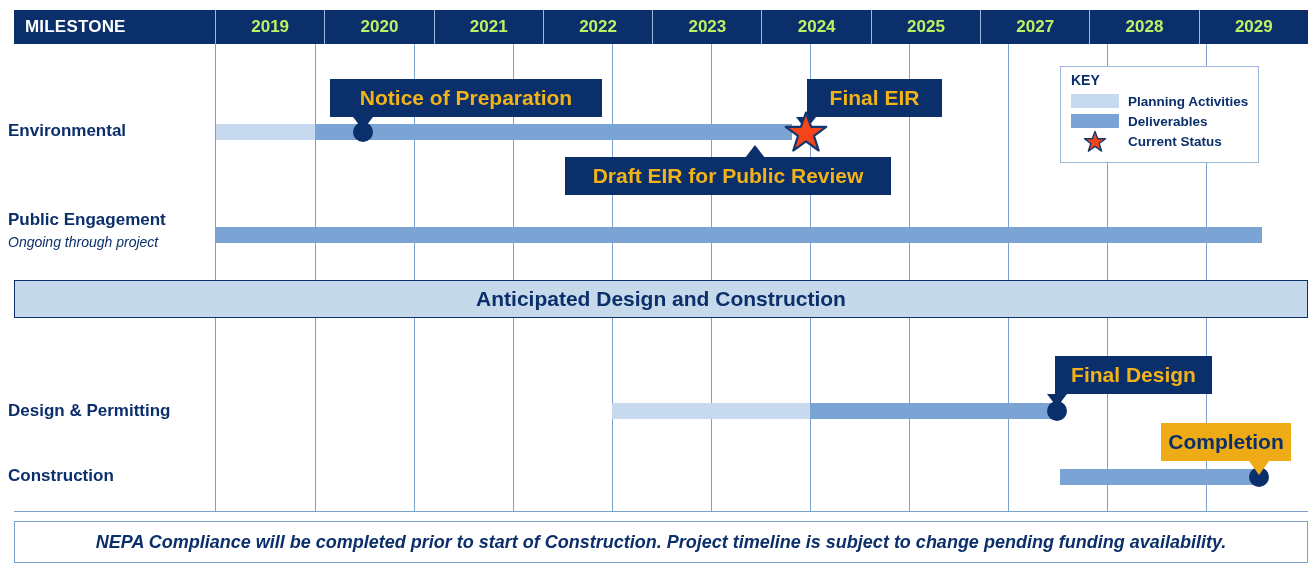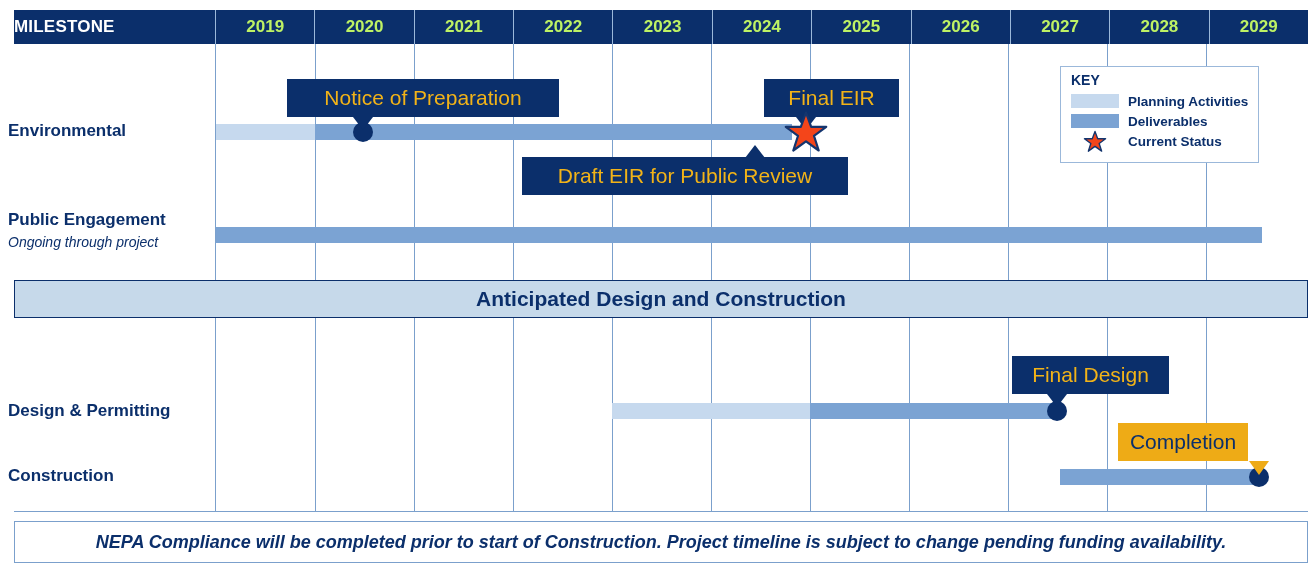--- a/index.html
+++ b/index.html
@@ -36,20 +36,21 @@
   }
   .header-milestone {
     width: 202px;
     flex: 0 0 202px;
     color: #ffffff;
     font-weight: bold;
     font-size: 17px;
     letter-spacing: 0.2px;
     display: flex;
     align-items: center;
+    padding-left: 11px;
     box-sizing: border-box;
     border-right: 1px solid #9bb8da;
   }
   .header-year {
     flex: 1 1 0;
     color: #bef264;
     font-weight: bold;
     font-size: 17px;
     display: flex;
     align-items: center;
@@ -112,23 +113,24 @@
     border-radius: 50%;
     background: #0b2f6b;
   }
 
   
   .callout {
     position: absolute;
     display: flex;
     align-items: center;
     justify-content: center;
-    font-weight: normal;
+    font-weight: bold;
     box-sizing: border-box;
     white-space: nowrap;
+    margin-left: 43px;
   }
   .callout-navy {
     background: #0b2f6b;
     color: #f2b318;
   }
   .callout-gold {
     background: #eeab16;
     color: #0b2f6b;
   }
   .callout-tail {
@@ -246,21 +248,20 @@
 
   <div class="header-row">
     <div class="header-milestone">MILESTONE</div>
     <div class="header-year">2019</div>
     <div class="header-year">2020</div>
     <div class="header-year">2021</div>
     <div class="header-year">2022</div>
     <div class="header-year">2023</div>
     <div class="header-year">2024</div>
     <div class="header-year">2025</div>
-    <div class="header-year">2026</div>
     <div class="header-year">2027</div>
     <div class="header-year">2028</div>
     <div class="header-year">2029</div>
   </div>
 
   <div class="grid-body">
 
     <div class="gridline first" style="left:201px;"></div>
     <div class="gridline" style="left:301px;"></div>
     <div class="gridline" style="left:400px;"></div>

